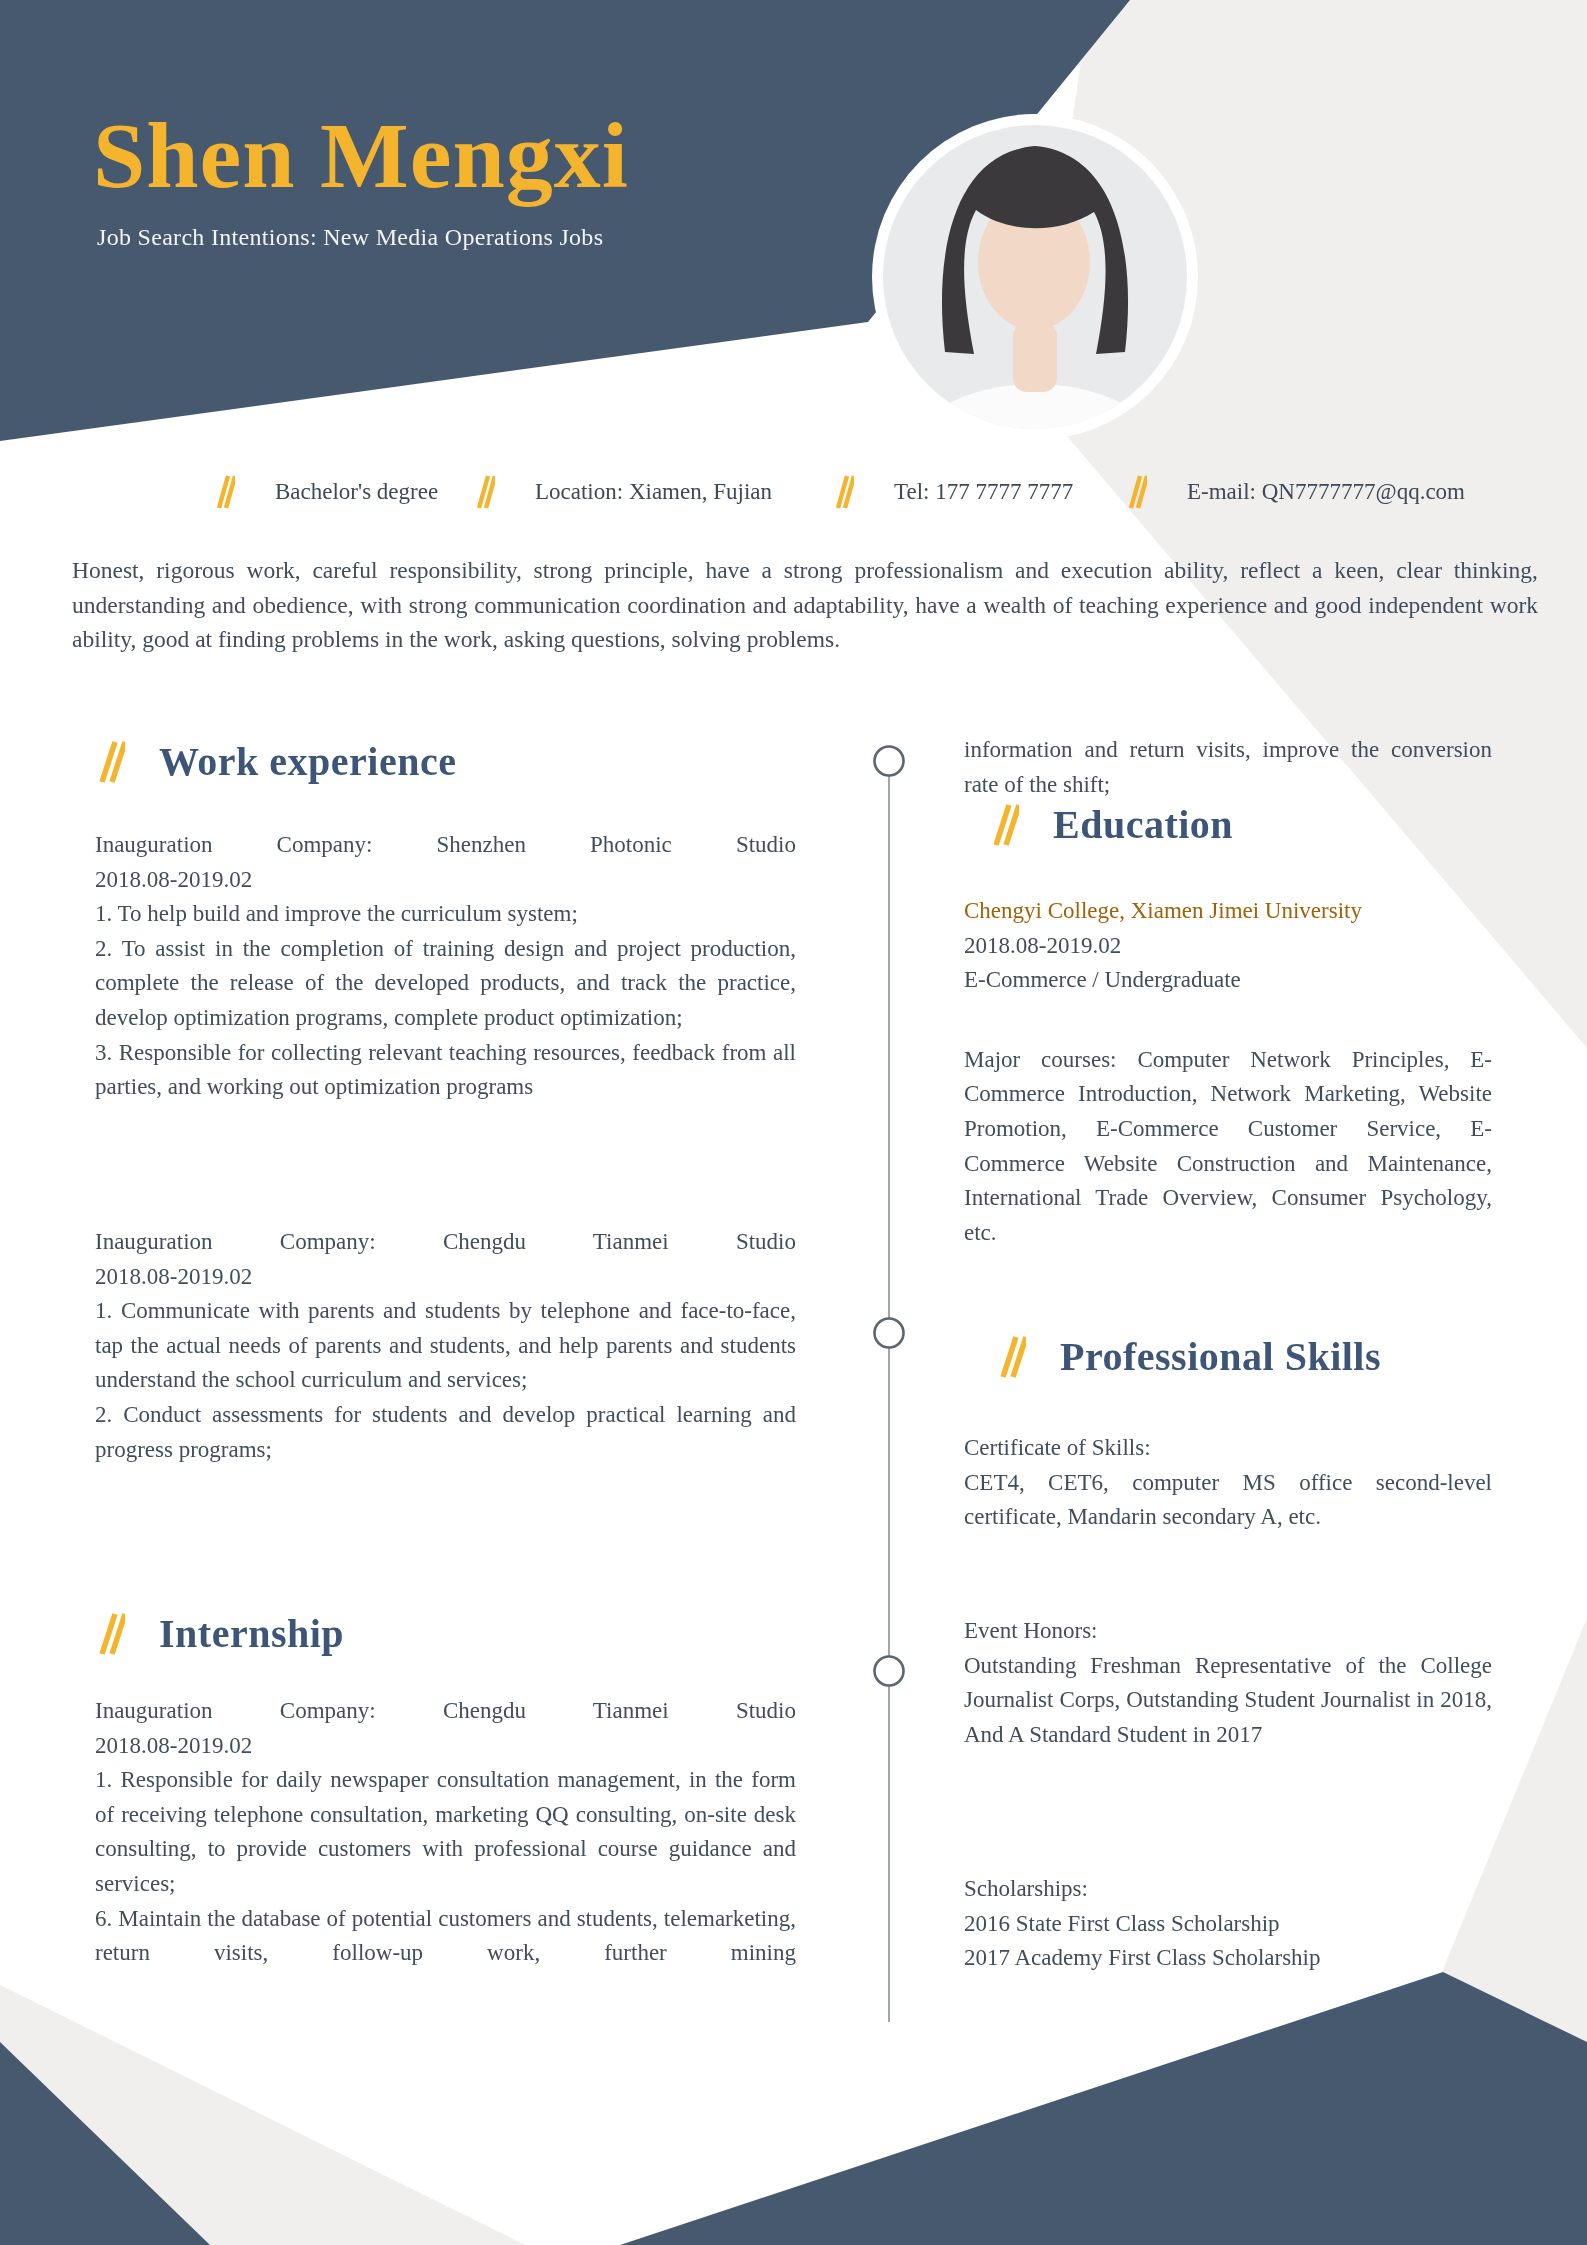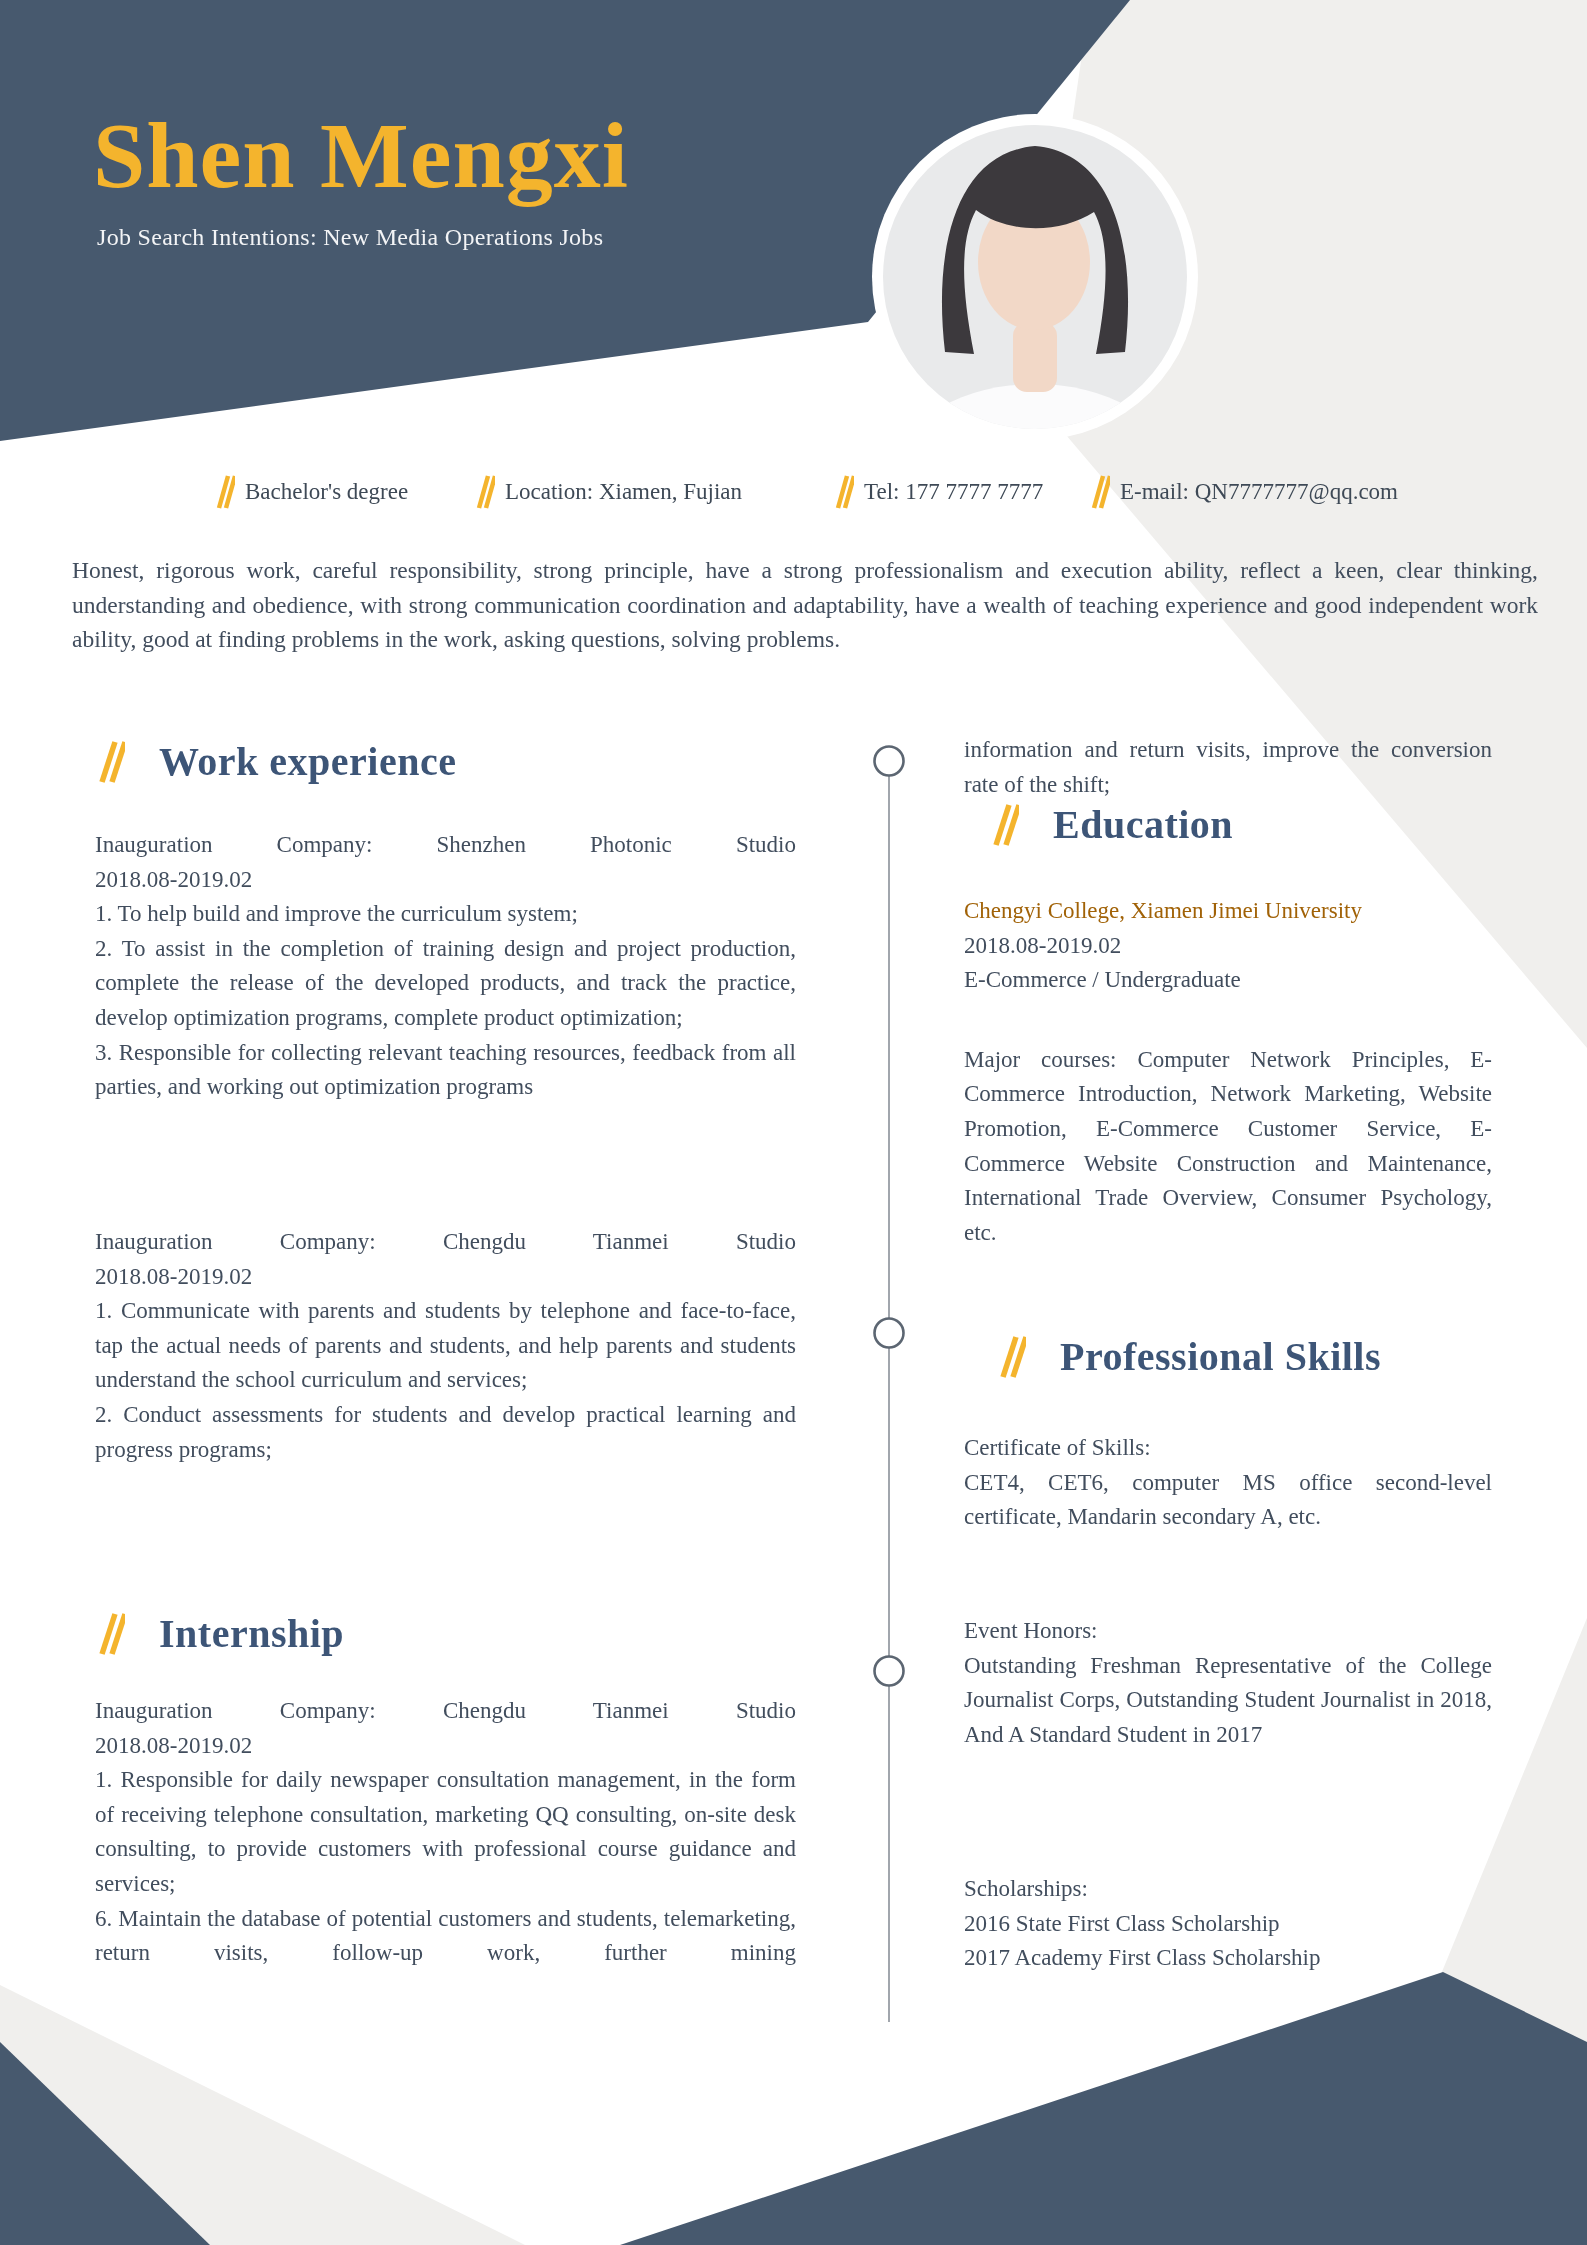--- a/index.html
+++ b/index.html
@@ -11,26 +11,26 @@
     overflow:hidden;
   }
   .bg-svg{position:absolute;left:0;top:0;width:1587px;height:2245px;}
   .abs{position:absolute;}
 
   
   #name{left:93px;top:104px;font-size:94px;font-weight:bold;color:#F4B42D;letter-spacing:1px;line-height:1.1;}
   #subtitle{left:97px;top:224px;font-size:24px;color:#F3F4F6;letter-spacing:0.3px;}
 
   
-  .contact-item{position:absolute;top:472px;height:40px;display:flex;align-items:center;gap:10px;
+  .contact-item{position:absolute;top:472px;height:40px;display:flex;align-items:center;gap:40px;
     font-size:23px;color:#3E4956;white-space:nowrap;}
   #contact-degree{left:216px;}
   #contact-location{left:476px;}
   #contact-tel{left:835px;}
-  #contact-email{left:1091px;justify-content:center;}
+  #contact-email{left:1128px;justify-content:center;}
 
   .slash path{stroke:#F4B42D;fill:none;stroke-width:4.5;}
   .slash-big path{stroke:#F4B42D;fill:none;stroke-width:5.5;}
 
   
   #summary{left:72px;top:553px;width:1466px;font-size:23.5px;line-height:34.5px;
     color:#414D5D;text-align:justify;}
 
   
   .sec-heading{position:absolute;display:flex;align-items:center;gap:34px;}

